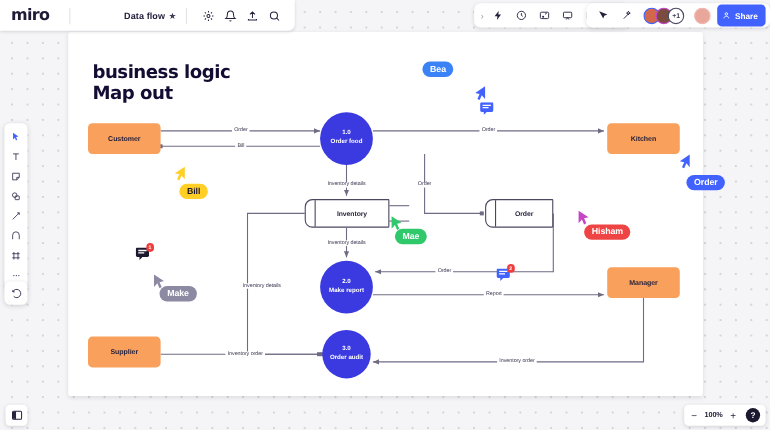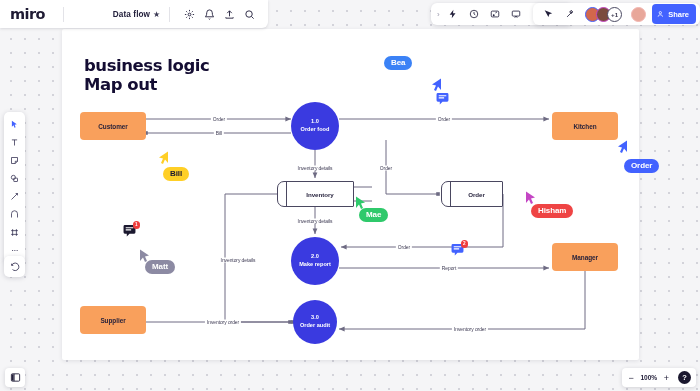--- a/index.html
+++ b/index.html
@@ -458,21 +458,21 @@
           <path d="M2 1l18 12-8 2 4 9-4 2-4-9-6 7z" fill="#c446c4"></path>
         </svg>
     </div>
     <span class="cname" style="left:531px;top:204px;background:#ef4444">Hisham</span>
 
     <div class="cursor" style="left:139px;top:249px">
       <svg width="12" height="14" viewBox="0 0 24 28">
           <path d="M2 1l18 12-8 2 4 9-4 2-4-9-6 7z" fill="#8c8aa3"></path>
         </svg>
     </div>
-    <span class="cname" style="left:145px;top:260px;background:#8c8aa3">Matt</span>
+    <span class="cname" style="left:145px;top:260px;background:#8c8aa3">Make</span>
 
     <div class="cmt" style="left:435px;top:92px">
       <svg width="13" height="12" viewBox="0 0 24 22">
         <path d="M1 2.5A2.5 2.5 0 013.5 0h17A2.5 2.5 0 0123 2.5v11a2.5 2.5 0 01-2.5 2.5H12l-5 5v-5H3.5A2.5 2.5 0 011 13.5z" fill="#4262ff"></path>
         <path d="M5 5h14M5 9h10" stroke="#fff" stroke-width="2.2"></path>
       </svg>
     </div>
 
     <div class="cmt" style="left:122px;top:224px">
       <svg width="13" height="12" viewBox="0 0 24 22">

